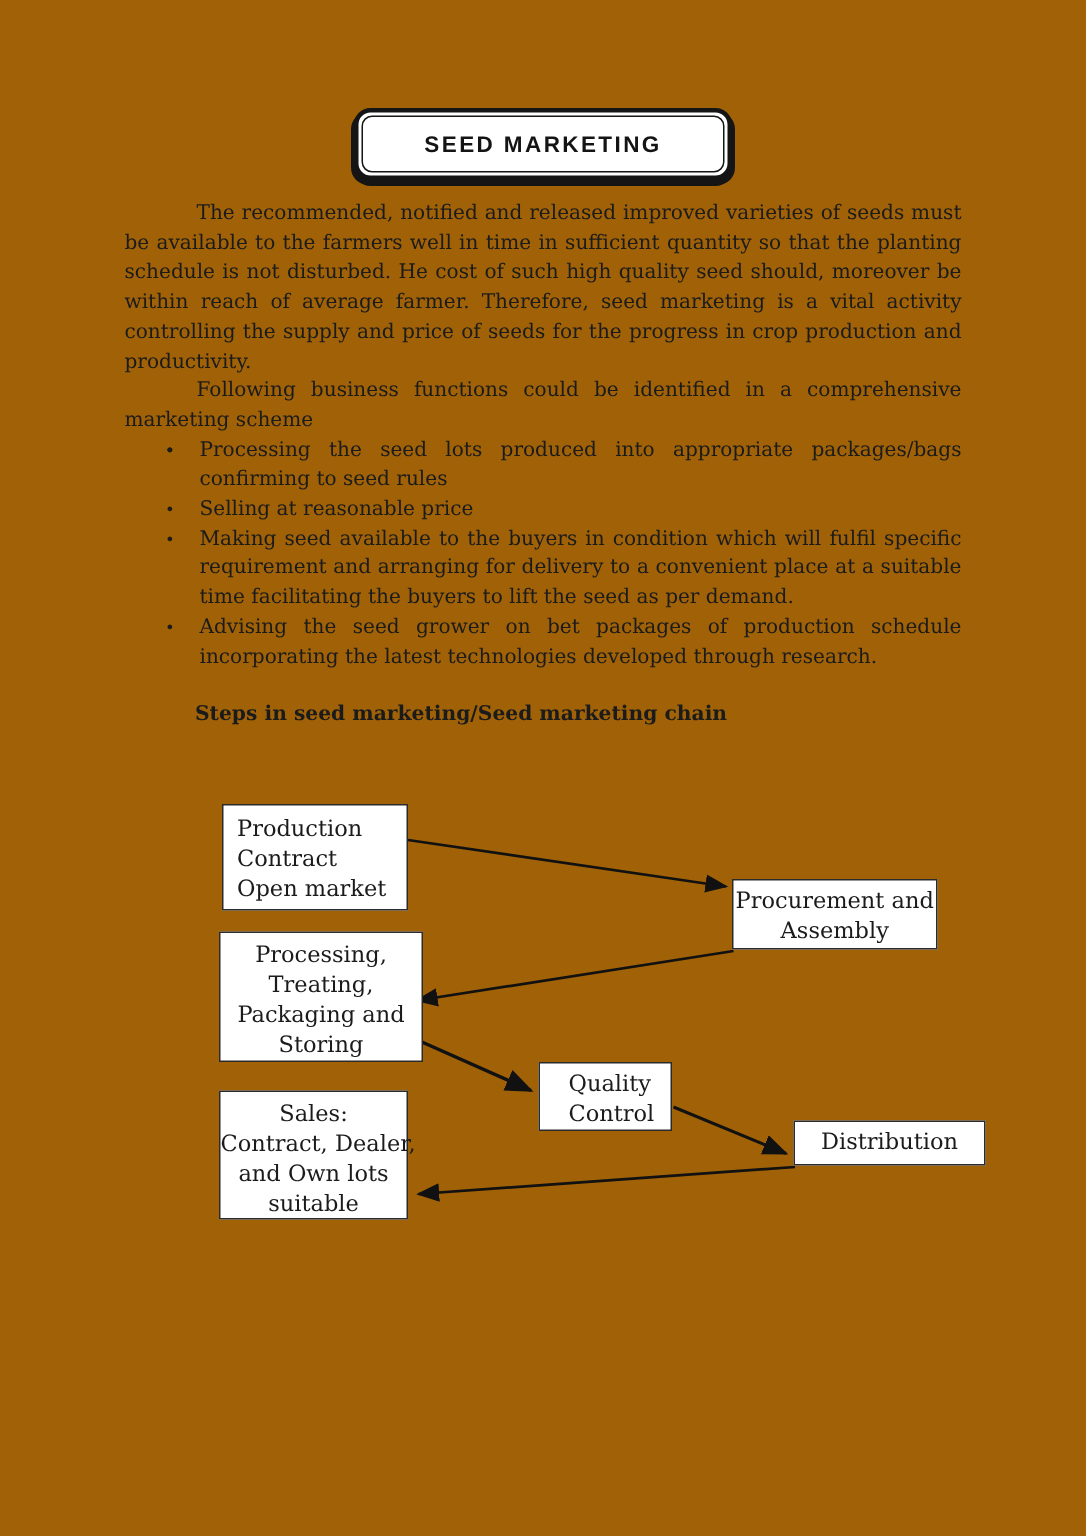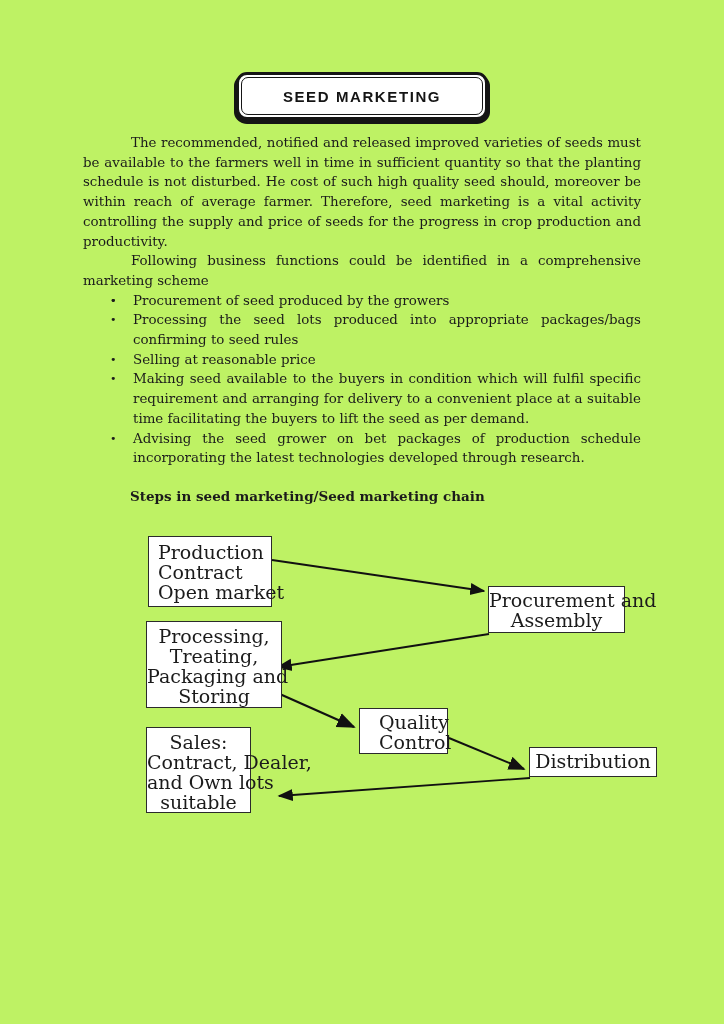--- a/index.html
+++ b/index.html
@@ -1,21 +1,21 @@
 <!DOCTYPE html>
 <html><head>
 <meta charset="utf-8">
 <style>
   html, body { margin: 0; padding: 0; background: #e8e8e8; }
   .page {
     position: relative;
     width: 724px;
     height: 1024px;
     margin: 0 auto;
-    background: #bef264;
+    background: #a16207;
     font-family: "DejaVu Serif", "Liberation Serif", serif;
     color: #1b1b1b;
     overflow: hidden;
   }
 
   
   .title-row {
     display: flex;
     justify-content: center;
     padding-top: 72px;
@@ -93,31 +93,31 @@
     left: 0; top: 0;
     width: 724px; height: 330px;
     z-index: 0;
   }
   .dbox {
     position: absolute;
     z-index: 1;
     box-sizing: border-box;
     background: #ffffff;
     border: 1.6px solid #2b2b2b;
-    font-size: 19px;
+    font-size: 15px;
     line-height: 20px;
     color: #1b1b1b;
   }
   .dbox div { white-space: nowrap; }
   .box-production   { left: 148px; top:   8px; width: 124px; height: 71px; padding: 5px 0 0 9px;  text-align: left; }
   .box-procurement  { left: 488px; top:  58px; width: 137px; height: 47px; padding-top: 3px;      text-align: center; }
   .box-processing   { left: 146px; top:  93px; width: 136px; height: 87px; padding-top: 4px;      text-align: center; }
   .box-quality      { left: 359px; top: 180px; width:  89px; height: 46px; padding: 3px 0 0 19px; text-align: left; }
   .box-distribution { left: 529px; top: 219px; width: 128px; height: 30px; line-height: 27px;     text-align: center; }
-  .box-sales        { left: 146px; top: 199px; width: 105px; height: 86px; padding-top: 4px;      text-align: center; }
+  .box-sales        { left: 146px; top: 199px; width: 126px; height: 86px; padding-top: 4px;      text-align: center; }
 </style>
 </head>
 <body>
 
 <div class="page">
 
   <div class="title-row">
     <div class="title-box">
       <div class="title-inner">
         <h1>SEED MARKETING</h1>
@@ -128,21 +128,20 @@
   <div class="content">
     <p class="para first">The recommended, notified and released improved varieties of seeds must be available to the farmers well in time in sufficient quantity so that the planting schedule is not disturbed. He cost of such high quality seed should, moreover be within reach of average farmer. Therefore, seed marketing is a vital activity controlling the supply and price of seeds for the progress in crop production and productivity.</p>
     <p class="para">Following business functions could be identified in a comprehensive marketing scheme</p>
 
     <ul class="bullets">
       <li>
         <span class="bullet">•</span>
       </li>
       <li>
         <span class="bullet">•</span>
-        <span>Procurement of seed produced by the growers</span>
       </li>
       <li>
         <span class="bullet">•</span>
         <span>Processing the seed lots produced into appropriate packages/bags confirming to seed rules</span>
       </li>
       <li>
         <span class="bullet">•</span>
         <span>Selling at reasonable price</span>
       </li>
       <li>

